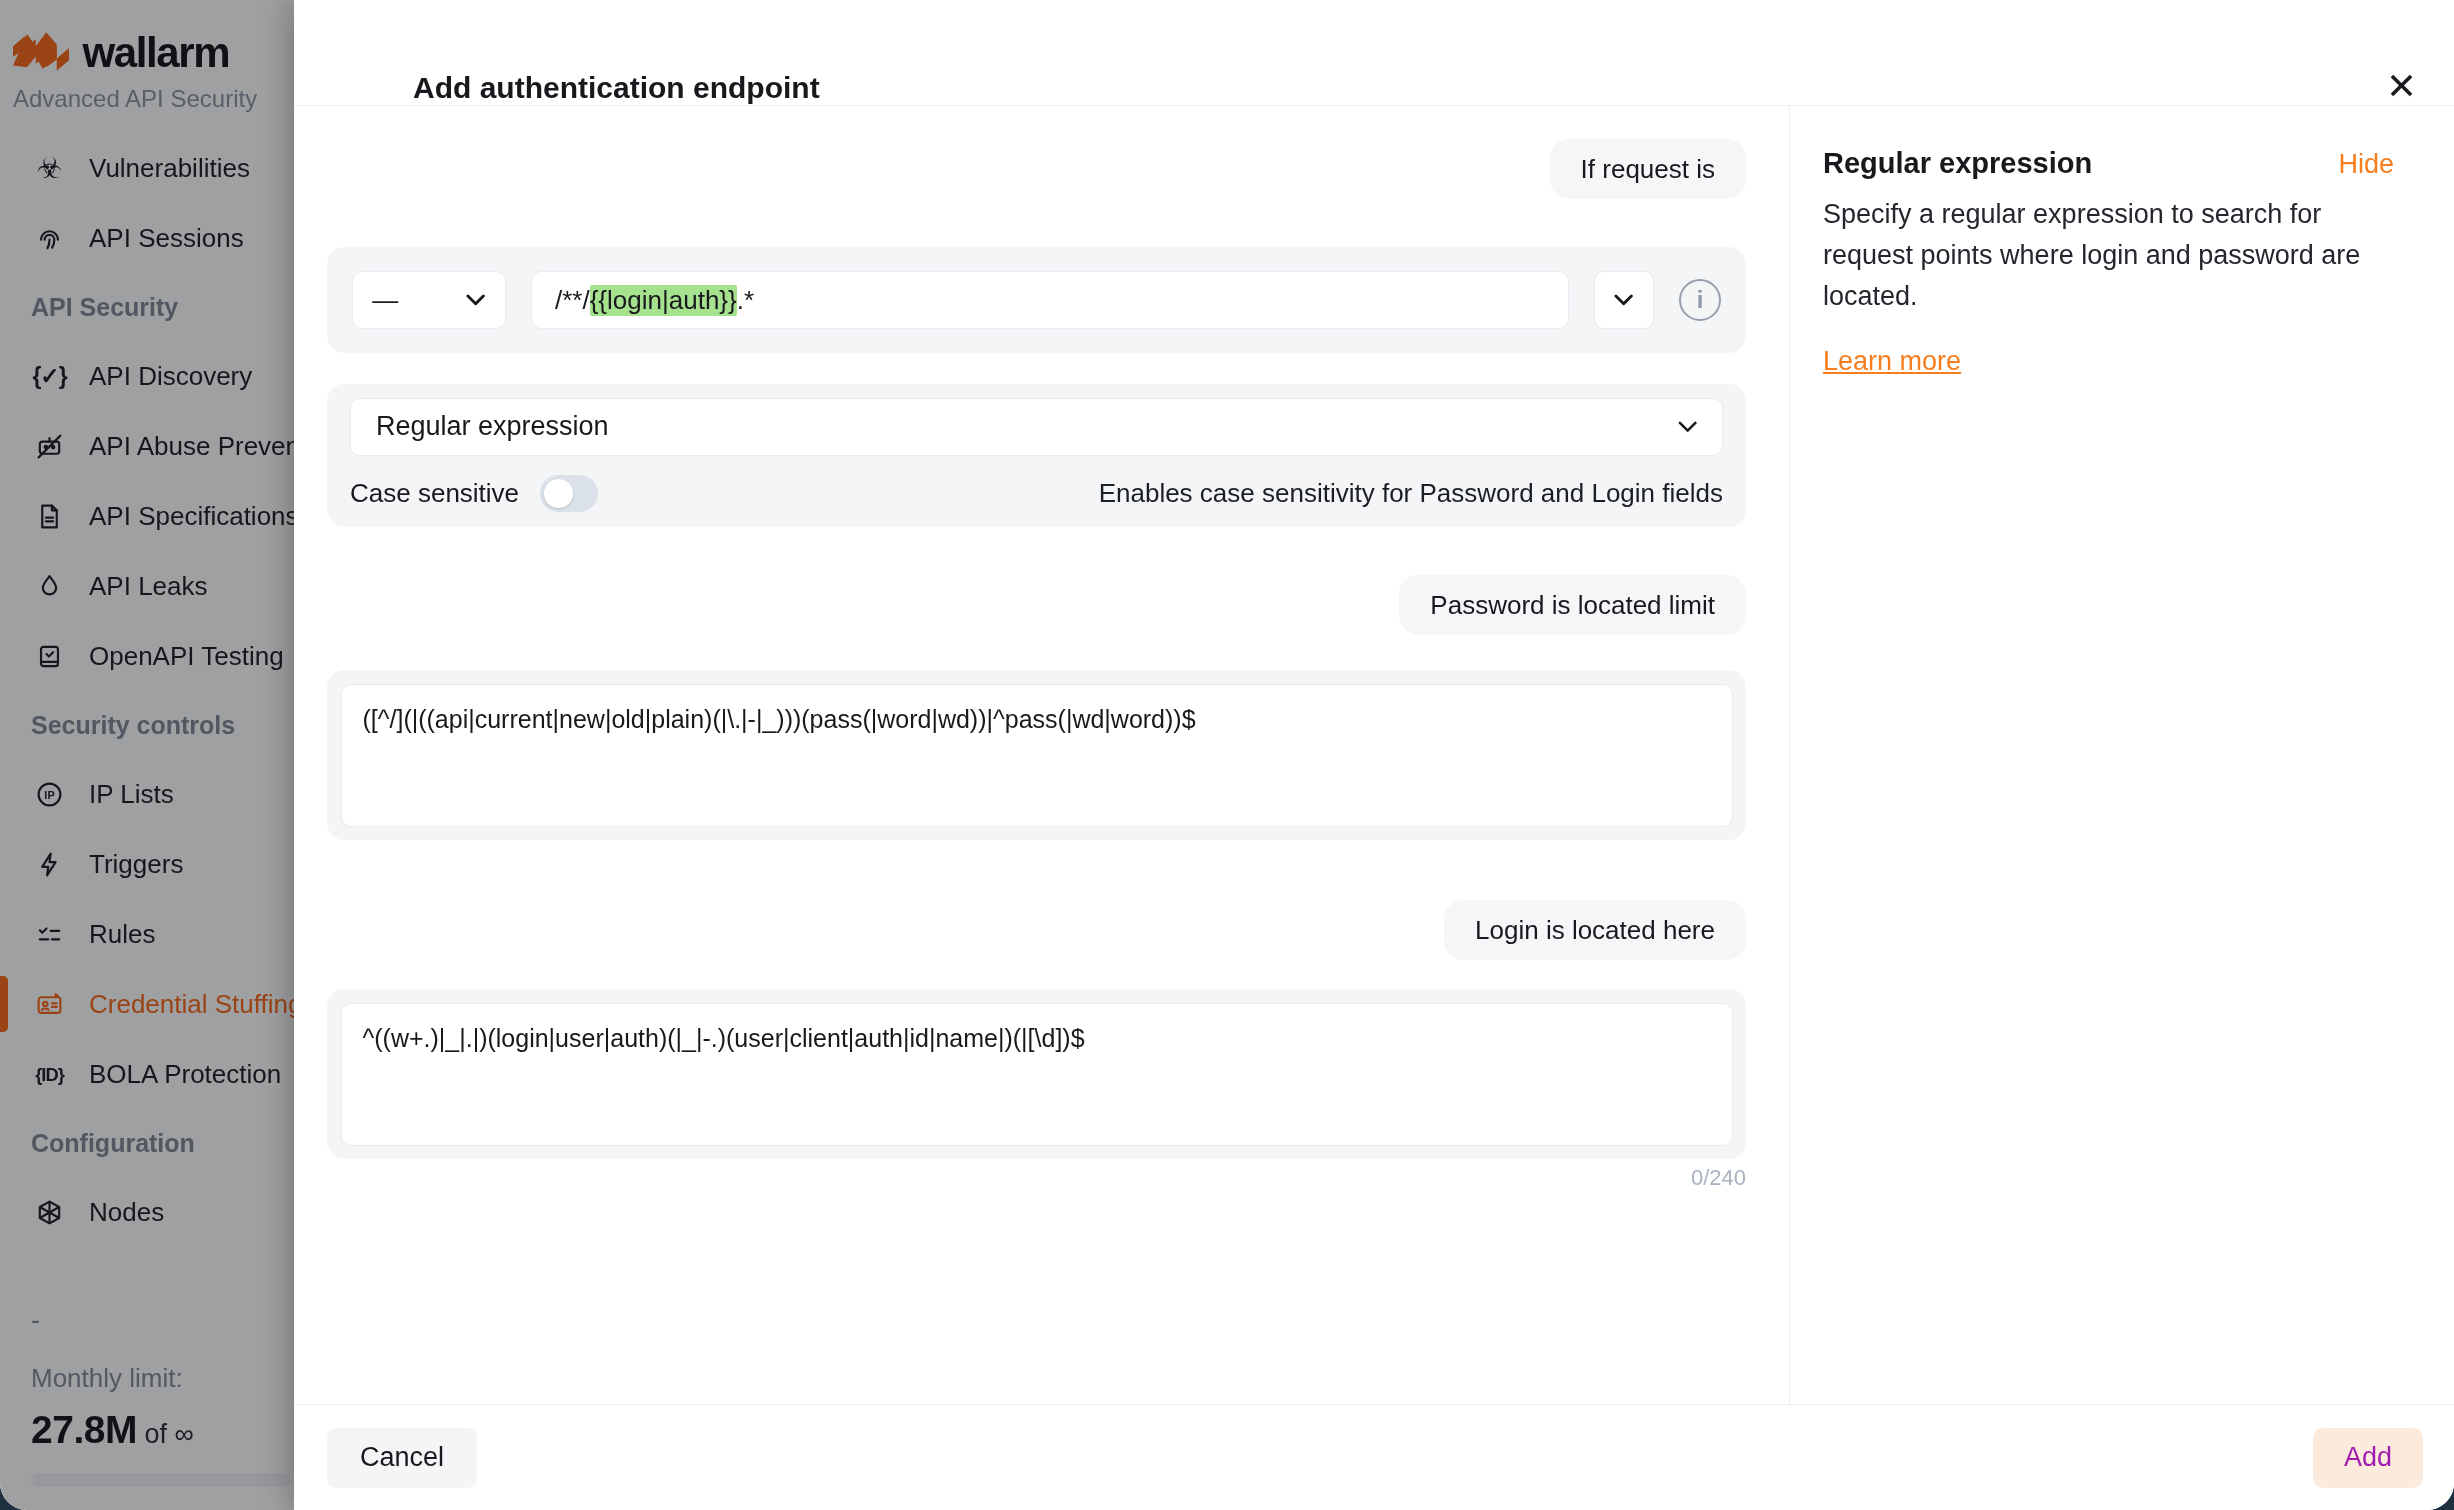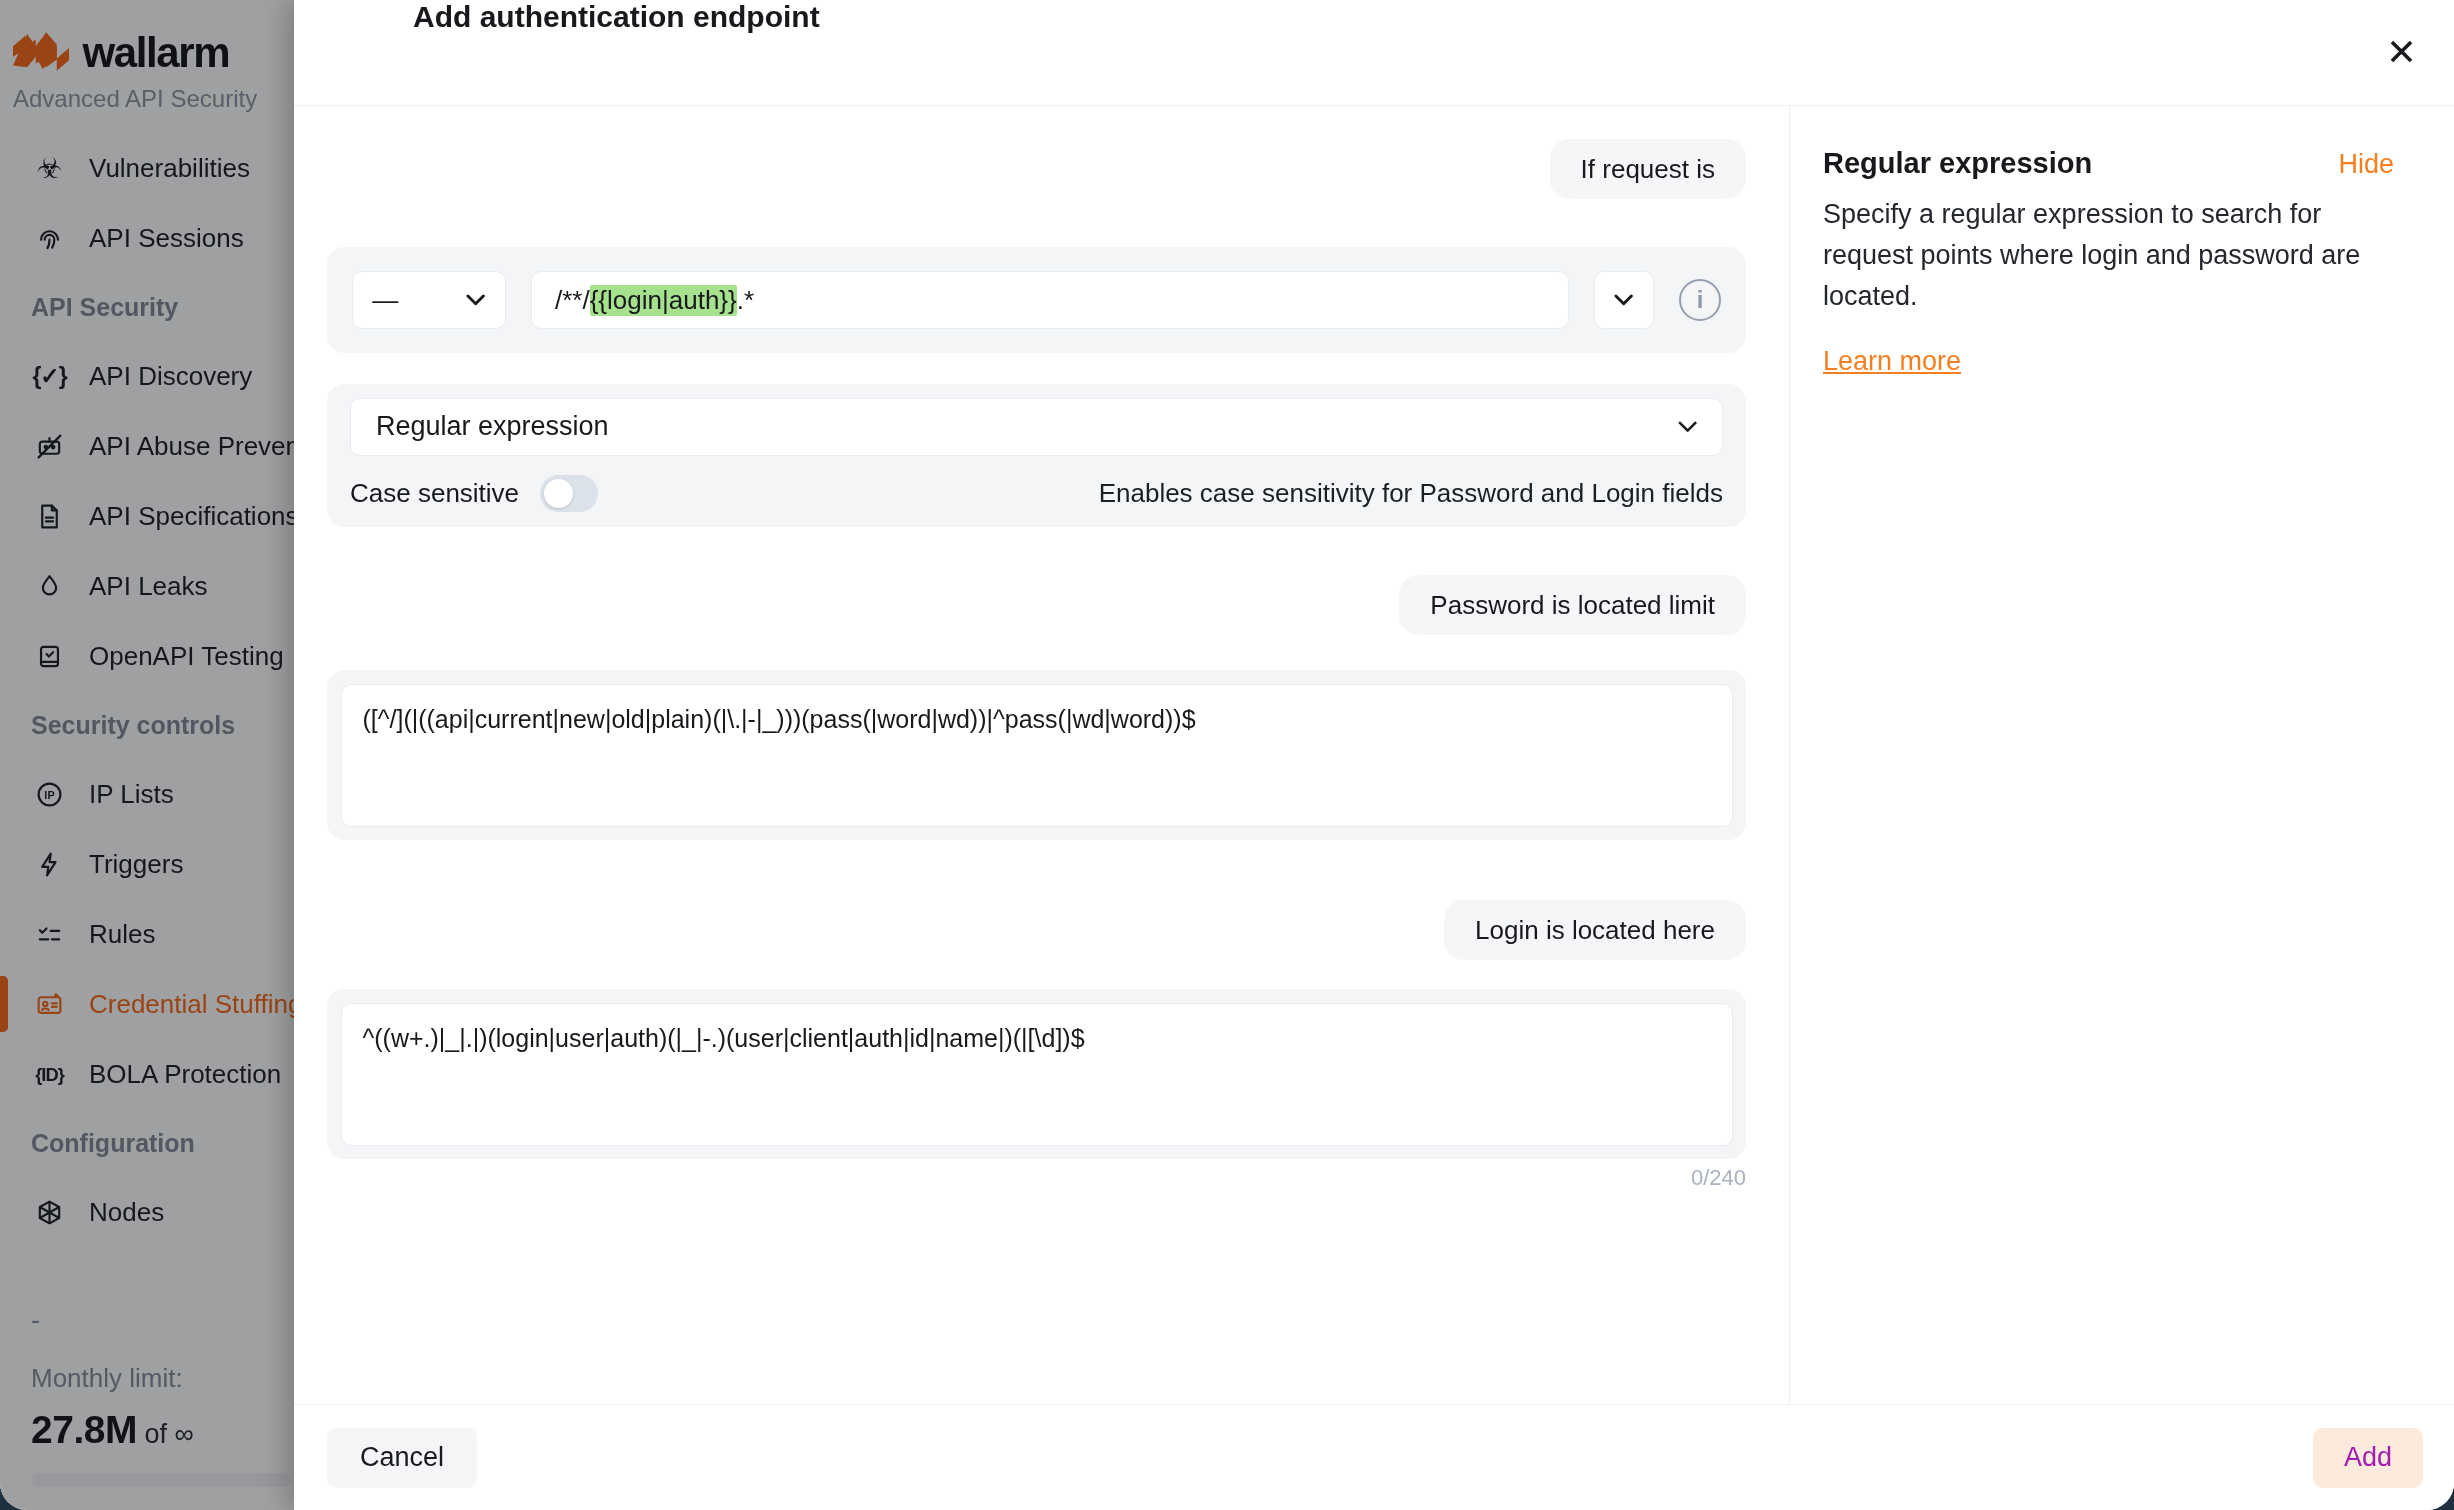--- a/index.html
+++ b/index.html
@@ -33,21 +33,21 @@
   .usage-row { font-size:27px; color:#2a2e34; white-space:nowrap; }
   .usage-big { font-size:39px; font-weight:800; color:#17191d; letter-spacing:-0.5px; }
   .usage-bar { margin-top:21px; height:14.5px; width:259px; border-radius:7.7px; background:#edeff2; }
   .sidebar-overlay { position:absolute; left:0; top:0; width:294px; height:100%;
                      background:rgba(8,9,11,0.375); z-index:5; pointer-events:none; }
 
   
   .modal { position:absolute; left:294px; top:0; right:0; bottom:0; background:#fff; z-index:10;
            display:flex; flex-direction:column; box-shadow:-7.7px 0 25px rgba(0,0,0,0.22); }
   .m-header { height:106px; min-height:106px; border-bottom:1.9px solid #edf0f3;
-              display:flex; align-items:flex-start; padding:0 37px 0 119px;flex-direction:column; }
+              display:flex; align-items:flex-end; padding:0 37px 0 119px; }
   .m-title { font-size:30px; font-weight:700; }
   .close-btn { margin-left:auto; font-size:37px; line-height:1; cursor:pointer; color:#17191d; }
   .m-body { flex:1; display:flex; min-height:0; }
   .content { flex:1; min-width:0; padding:0 43px 0 33px; overflow:hidden; position:relative; }
   .panel { width:665px; min-width:665px; border-left:1.9px solid #eaedf0; padding:41px 60px 0 33px; }
 
   .pill-row { display:flex; justify-content:flex-end; }
   .pill { background:#f5f6f8; border-radius:19.3px; height:60px; display:flex; align-items:center;
           padding:0 31px; font-size:26px; color:#17191d; }
   .mt-if { margin-top:33px; } .mt-cond { margin-top:48px; } .mt-then { margin-top:29px; }

